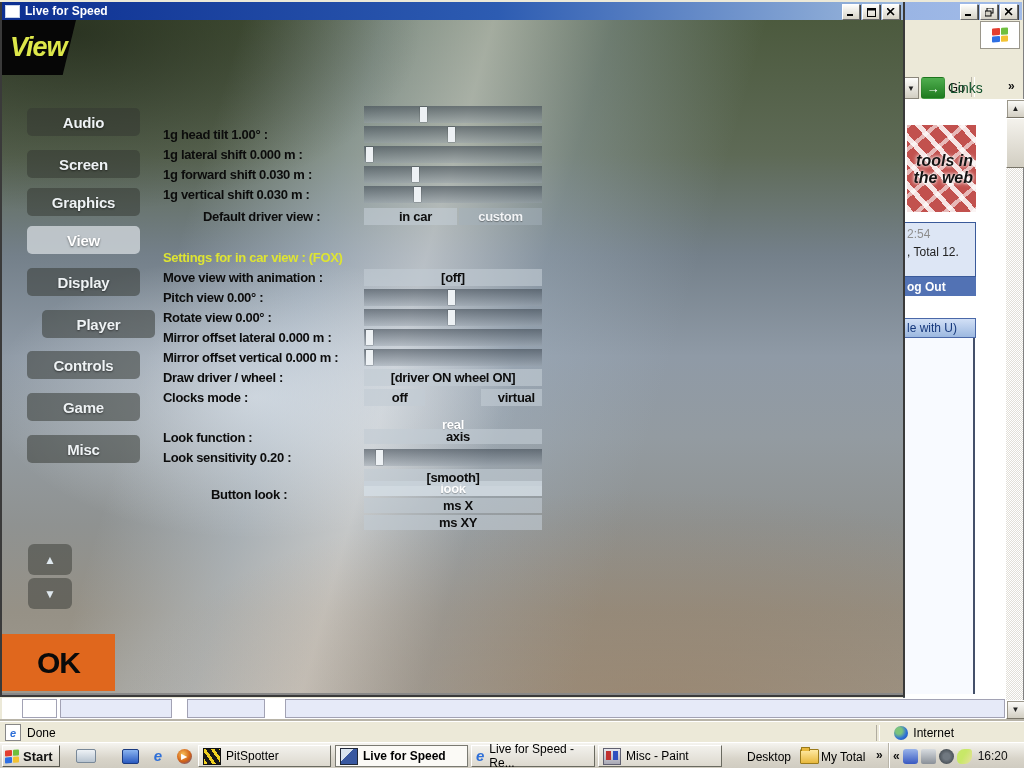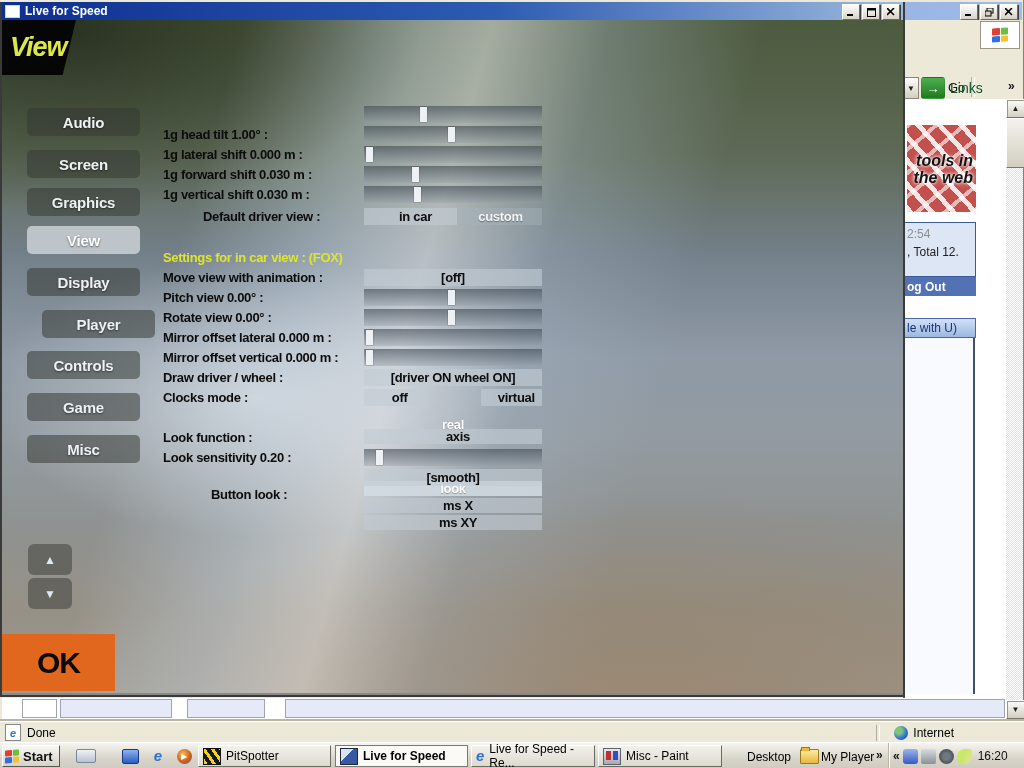--- a/index.html
+++ b/index.html
@@ -347,21 +347,21 @@
     </div>
     <div class="abs taskbtn" style="left:598px;width:124px;">
       <div class="ticon icon-paint"></div>
       <span>Misc - Paint</span>
     </div>
 
     <span class="abs desktoplabel" style="left:747px;">Desktop</span>
     <div class="abs" style="left:800px;top:6px;">
         <div class="folder"></div>
       </div>
-    <span class="abs desktoplabel" style="left:821px;">My Player</span>
+    <span class="abs desktoplabel" style="left:821px;">My Total</span>
     <span class="abs chev" style="left:876px;top:5px;">»</span>
 
     <div class="abs tray">
       <span class="chev">«</span>
       <div class="trayicon ti-msn"></div>
       <div class="trayicon ti-dev"></div>
       <div class="trayicon ti-vol"></div>
       <div class="trayicon ti-bird"></div>
       <span class="clock">16:20</span>
     </div>

